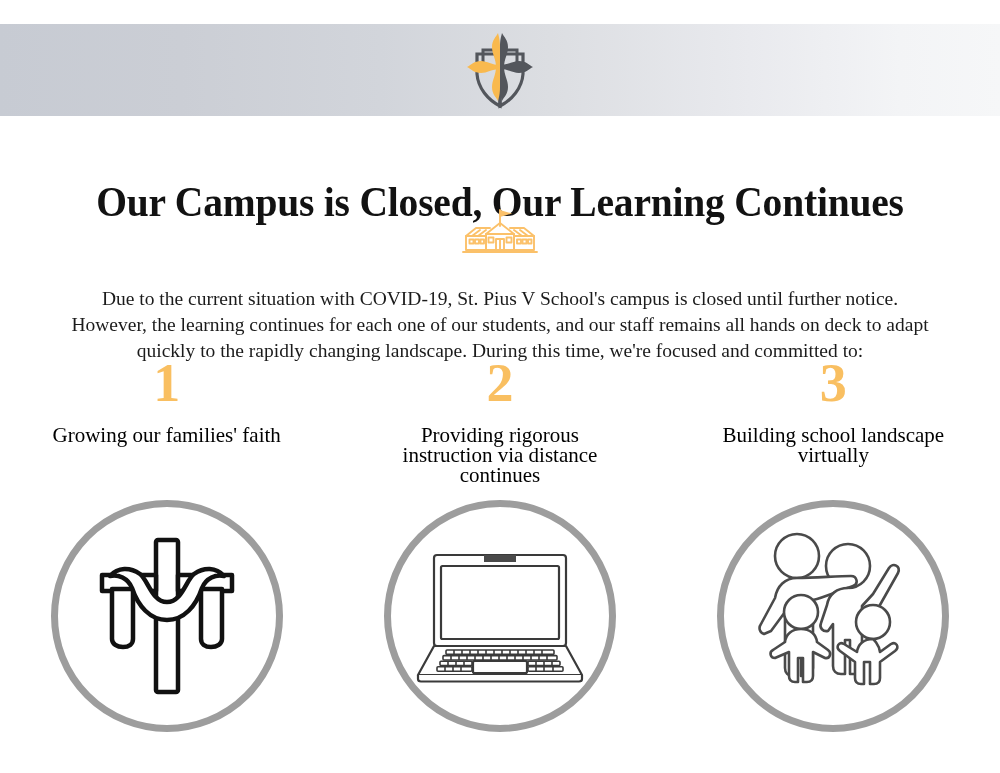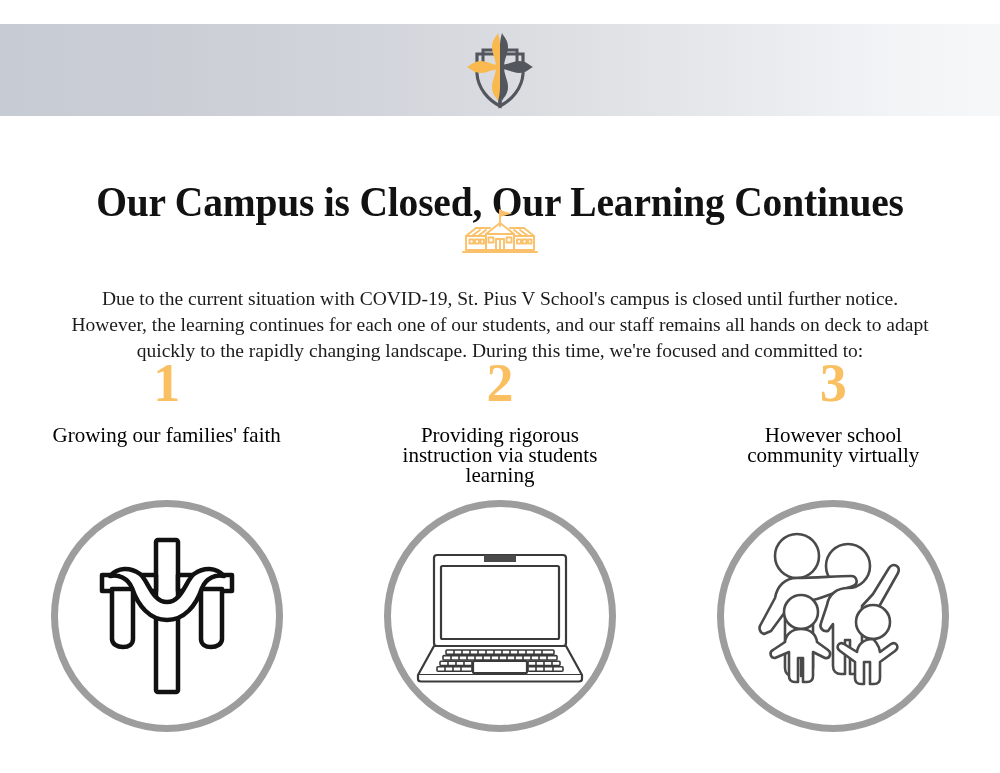--- a/index.html
+++ b/index.html
@@ -208,26 +208,26 @@
 
 <div class="columns">
 
   <div class="col col-1">
     <div class="col-number">1</div>
     <div class="col-label">Growing our families' faith</div>
   </div>
 
   <div class="col col-2">
     <div class="col-number">2</div>
-    <div class="col-label">Providing rigorous instruction via students learning</div>
+    <div class="col-label">Providing rigorous instruction via distance continues</div>
   </div>
 
   <div class="col col-3">
     <div class="col-number">3</div>
-    <div class="col-label">However school community virtually</div>
+    <div class="col-label">Building school landscape virtually</div>
   </div>
 
 </div>
 
 <div class="circles">
 
   <div class="circle-cell">
     <div class="circle">
       <svg width="150" height="165" viewBox="0 0 150 165" fill="#ffffff" stroke="#111111" stroke-width="4.5" stroke-linejoin="round">
 

